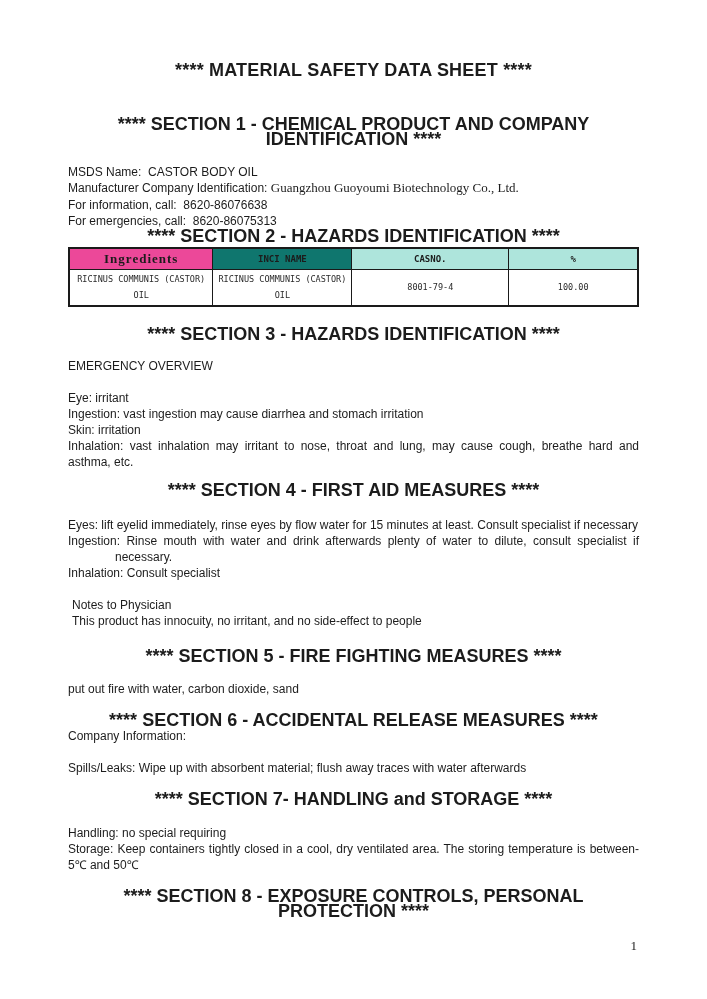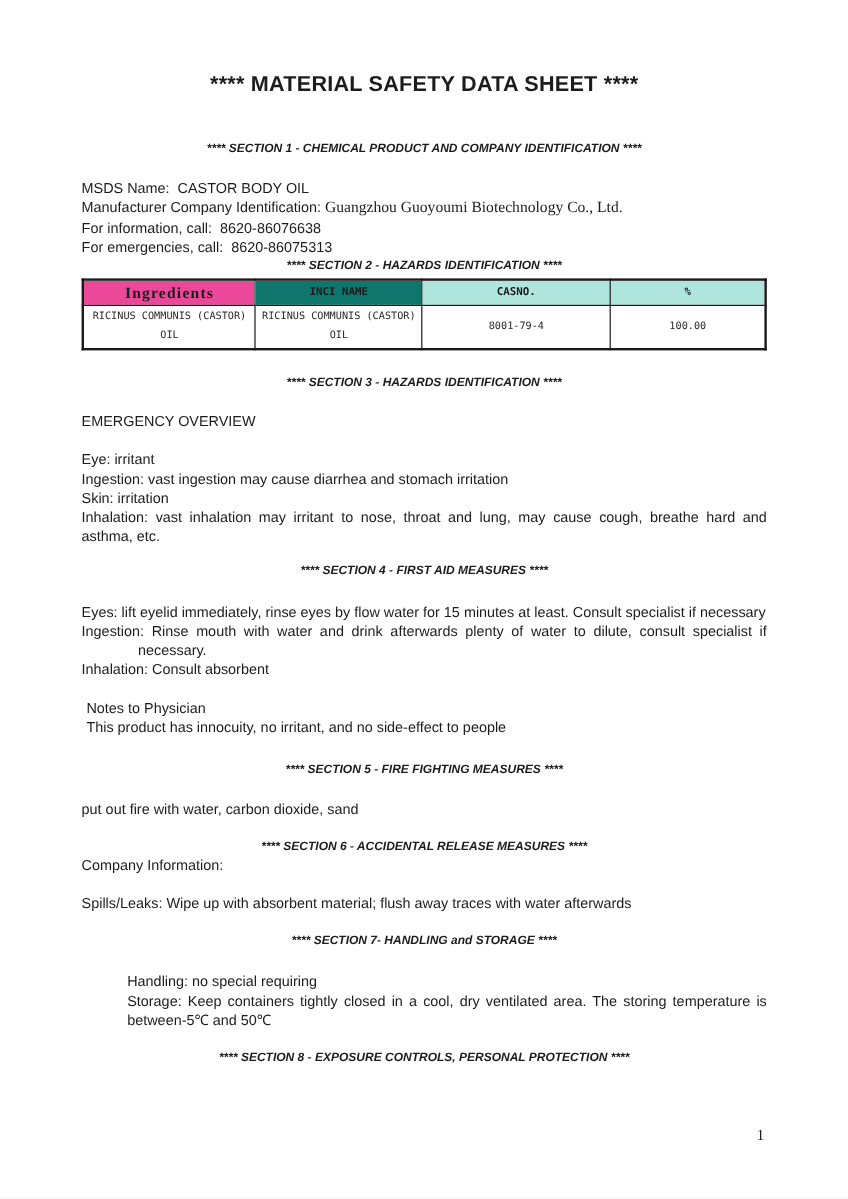--- a/index.html
+++ b/index.html
@@ -20,30 +20,29 @@
   .doc-title {
     text-align: center;
     font-size: 18px;
     line-height: 20px;
     font-weight: bold;
     letter-spacing: 0.2px;
     margin: 0;
   }
   .sec-heading {
     text-align: center;
-    font-size: 10px;
+    font-size: 18px;
     line-height: 15px;
     font-weight: bold;
     margin: 0;
-    font-style: italic;
   }
   .mt-37 { margin-top: 37px; }
   .mt-20 { margin-top: 20px; }
   .mt-19 { margin-top: 19px; }
-  .mt-18 { margin-top: 18px; margin-left: 38px; }
+  .mt-18 { margin-top: 18px; }
   .mt-17 { margin-top: 17px; }
   .mt-16 { margin-top: 16px; }
   .mt-13 { margin-top: 13px; }
   .mt-3  { margin-top: 3px; }
   .line { white-space: pre-wrap; }
   .info-lines { margin-top: 17px; line-height: 16.3px; }
   .serif-val { font-family: "Liberation Serif", serif; font-size: 13px; }
   .just { text-align: justify; }
   .hang-42 { padding-left: 42px; text-indent: -42px; }
   .hang-47 { padding-left: 47px; text-indent: -47px; }
@@ -136,21 +135,21 @@
     <div class="line">Eye: irritant</div>
     <div class="line">Ingestion: vast ingestion may cause diarrhea and stomach irritation</div>
     <div class="line">Skin: irritation</div>
     <div class="just">Inhalation: vast inhalation may irritant to nose, throat and lung, may cause cough, breathe hard and asthma, etc.</div>
   </div>
 
   <h2 class="sec-heading mt-13">**** SECTION 4 - FIRST AID MEASURES ****</h2>
   <div class="mt-19">
     <div class="just hang-42">Eyes: lift eyelid immediately, rinse eyes by flow water for 15 minutes at least. Consult specialist if necessary</div>
     <div class="just hang-47">Ingestion: Rinse mouth with water and drink afterwards plenty of water to dilute, consult specialist if necessary.</div>
-    <div class="line">Inhalation: Consult absorbent</div>
+    <div class="line">Inhalation: Consult specialist</div>
     <div class="blank"></div>
     <div class="line indent-4">Notes to Physician</div>
     <div class="line indent-4">This product has innocuity, no irritant, and no side-effect to people</div>
   </div>
 
   <h2 class="sec-heading mt-20">**** SECTION 5 - FIRE FIGHTING MEASURES ****</h2>
   <div class="line mt-17">put out fire with water, carbon dioxide, sand</div>
 
   <h2 class="sec-heading mt-16">**** SECTION 6 - ACCIDENTAL RELEASE MEASURES ****</h2>
   <div>

